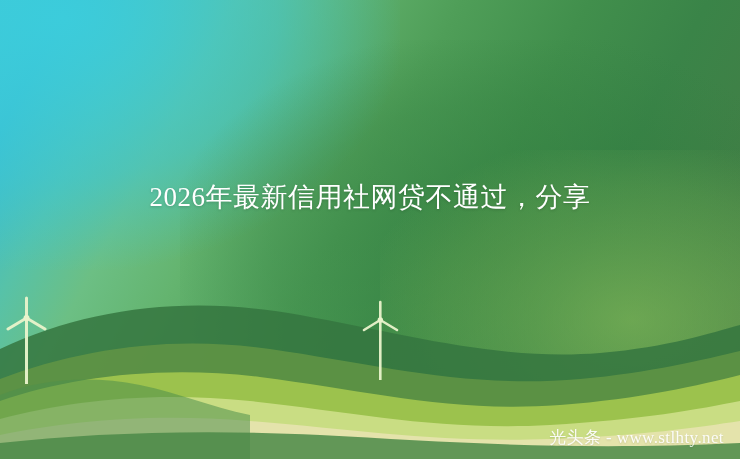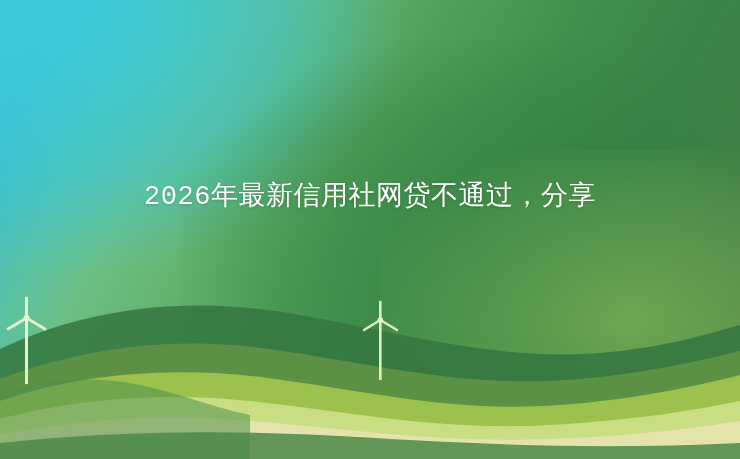--- a/index.html
+++ b/index.html
@@ -5,21 +5,21 @@
   html, body {
     margin: 0;
     padding: 0;
     background: #ffffff;
   }
   #stage {
     position: relative;
     width: 740px;
     height: 459px;
     overflow: hidden;
-    font-family: Liberation Mono, monospace;
+    font-family: Liberation Serif, serif;
   }
 
   
   .bg-base {
     position: absolute;
     inset: 0;
     background:
       linear-gradient(118deg,
         #3ec8d8 0%,
         #39bcd0 7%,
@@ -144,14 +144,15 @@
         <line x1="24.3" y1="20" x2="41" y2="30"></line>
       </g>
       <circle cx="24.3" cy="20" r="2.7" fill="#eaf4cc"></circle>
     </svg>
   </div>
 
   <div class="title-wrap">
     <div class="title-line">2026年最新信用社网贷不通过，分享</div>
   </div>
 
+  <div class="watermark">光头条 - www.stlhty.net</div>
 
 </div>
 
 </body></html>

